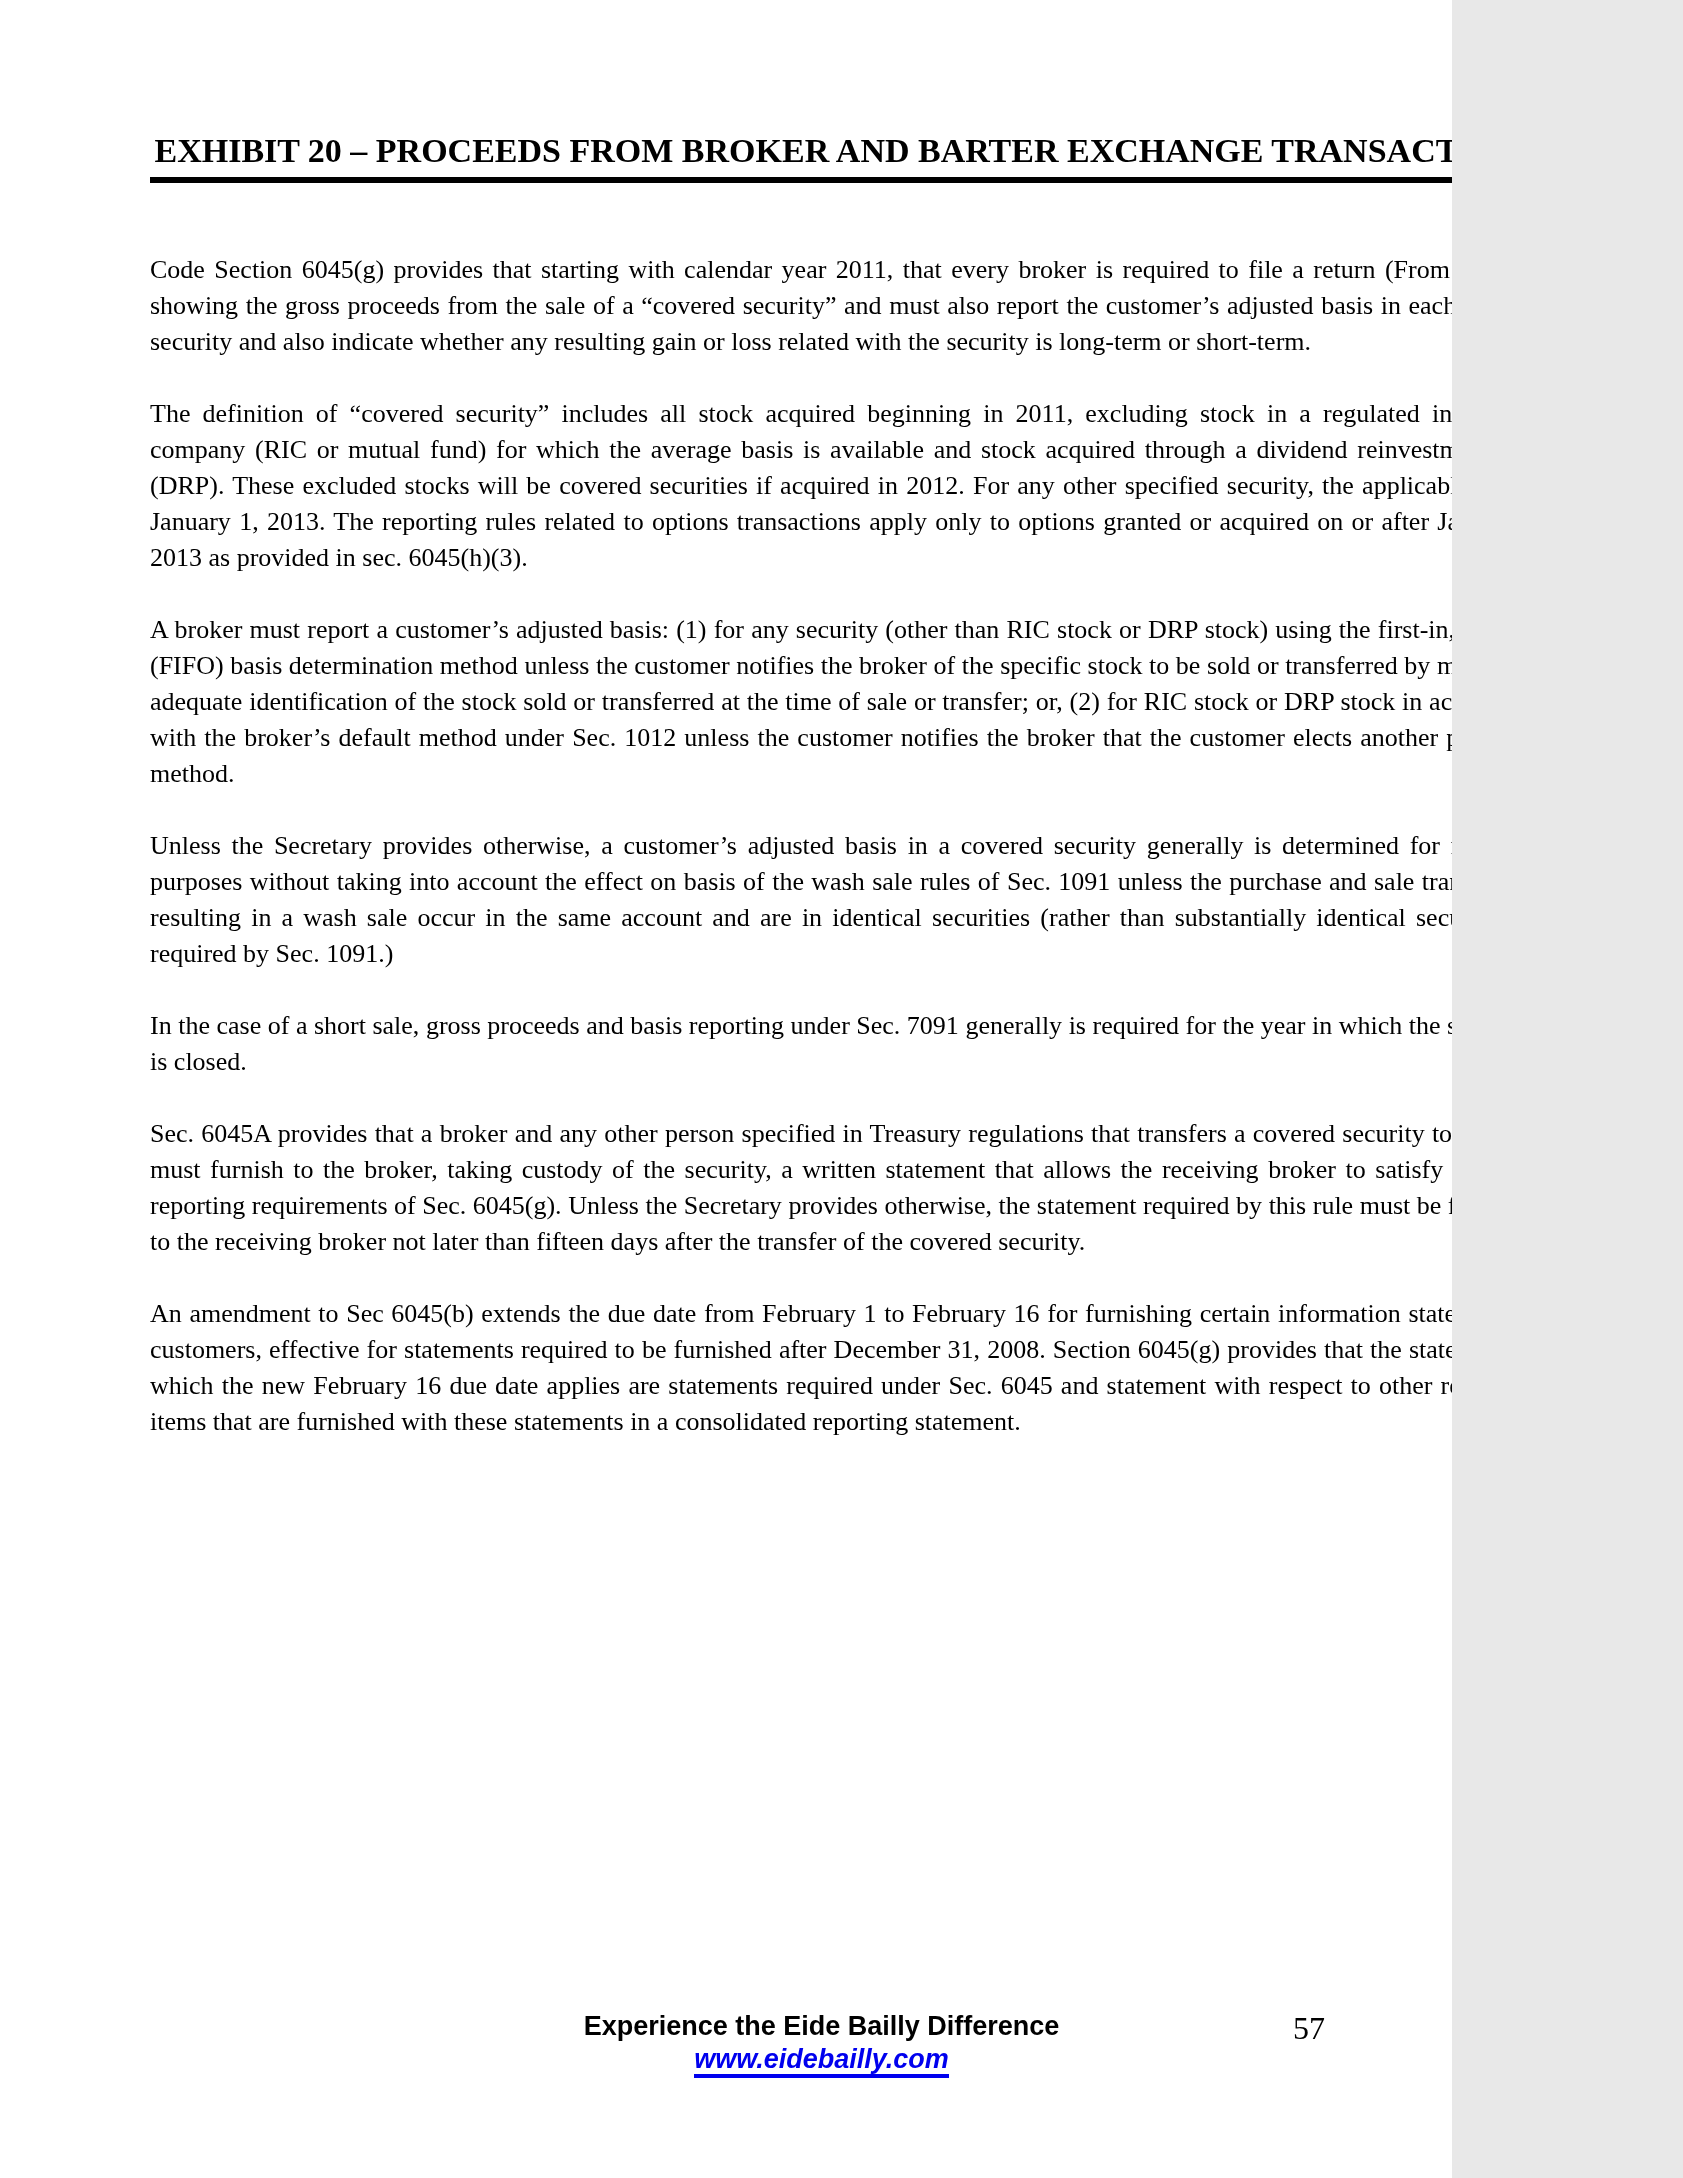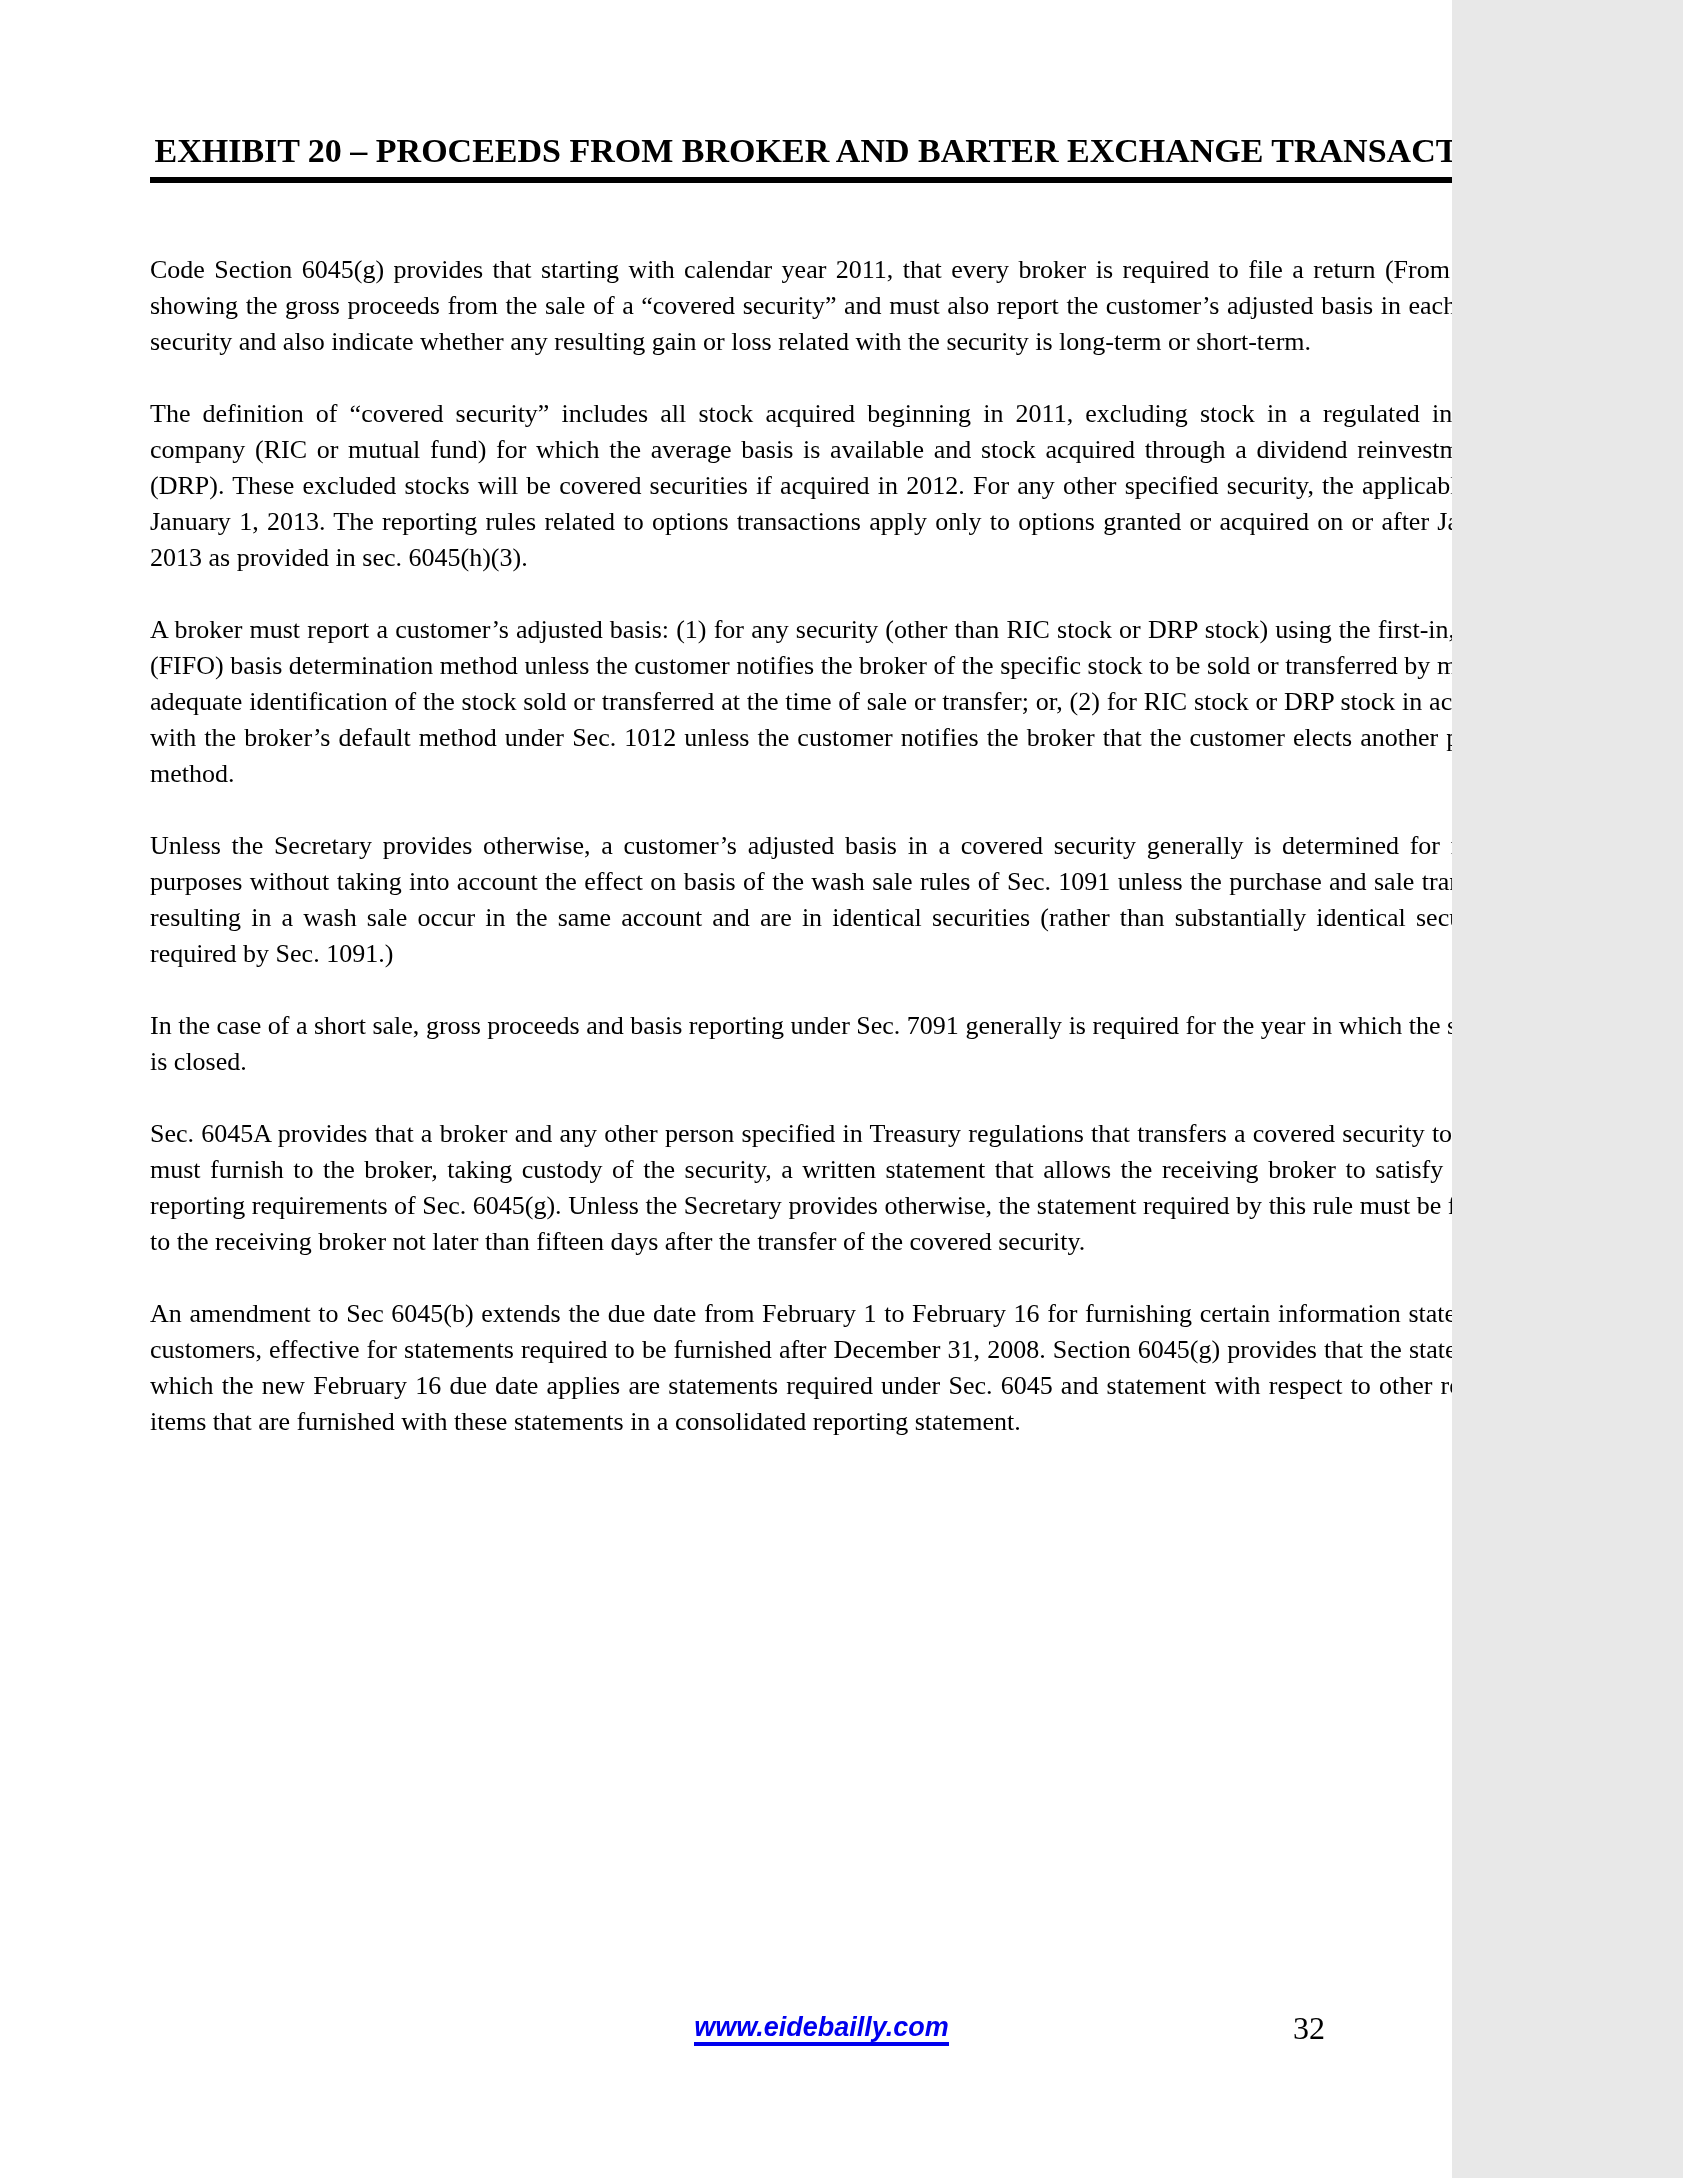--- a/index.html
+++ b/index.html
@@ -89,19 +89,20 @@
       <p>A broker must report a customer’s adjusted basis: (1) for any security (other than RIC stock or DRP stock) using the first-in, first-out (FIFO) basis determination method unless the customer notifies the broker of the specific stock to be sold or transferred by making an adequate identification of the stock sold or transferred at the time of sale or transfer; or, (2) for RIC stock or DRP stock in accordance with the broker’s default method under Sec. 1012 unless the customer notifies the broker that the customer elects another permitted method.</p>
       <p>Unless the Secretary provides otherwise, a customer’s adjusted basis in a covered security generally is determined for reporting purposes without taking into account the effect on basis of the wash sale rules of Sec. 1091 unless the purchase and sale transactions resulting in a wash sale occur in the same account and are in identical securities (rather than substantially identical securities as required by Sec. 1091.)</p>
       <p>In the case of a short sale, gross proceeds and basis reporting under Sec. 7091 generally is required for the year in which the short sale is closed.</p>
       <p>Sec. 6045A provides that a broker and any other person specified in Treasury regulations that transfers a covered security to a broker must furnish to the broker, taking custody of the security, a written statement that allows the receiving broker to satisfy the basis reporting requirements of Sec. 6045(g). Unless the Secretary provides otherwise, the statement required by this rule must be furnished to the receiving broker not later than fifteen days after the transfer of the covered security.</p>
       <p>An amendment to Sec 6045(b) extends the due date from February 1 to February 16 for furnishing certain information statements to customers, effective for statements required to be furnished after December 31, 2008. Section 6045(g) provides that the statements to which the new February 16 due date applies are statements required under Sec. 6045 and statement with respect to other reportable items that are furnished with these statements in a consolidated reporting statement.</p>
     </div>
 
   </div>
 
   <div class="footer">
+    <div class="footer-tagline">Experience the Eide Bailly Difference</div>
     <a class="footer-link">www.eidebailly.com</a>
   </div>
 
-  <div class="page-number">32</div>
+  <div class="page-number">57</div>
 
 </div>
 
 
 </body></html>

